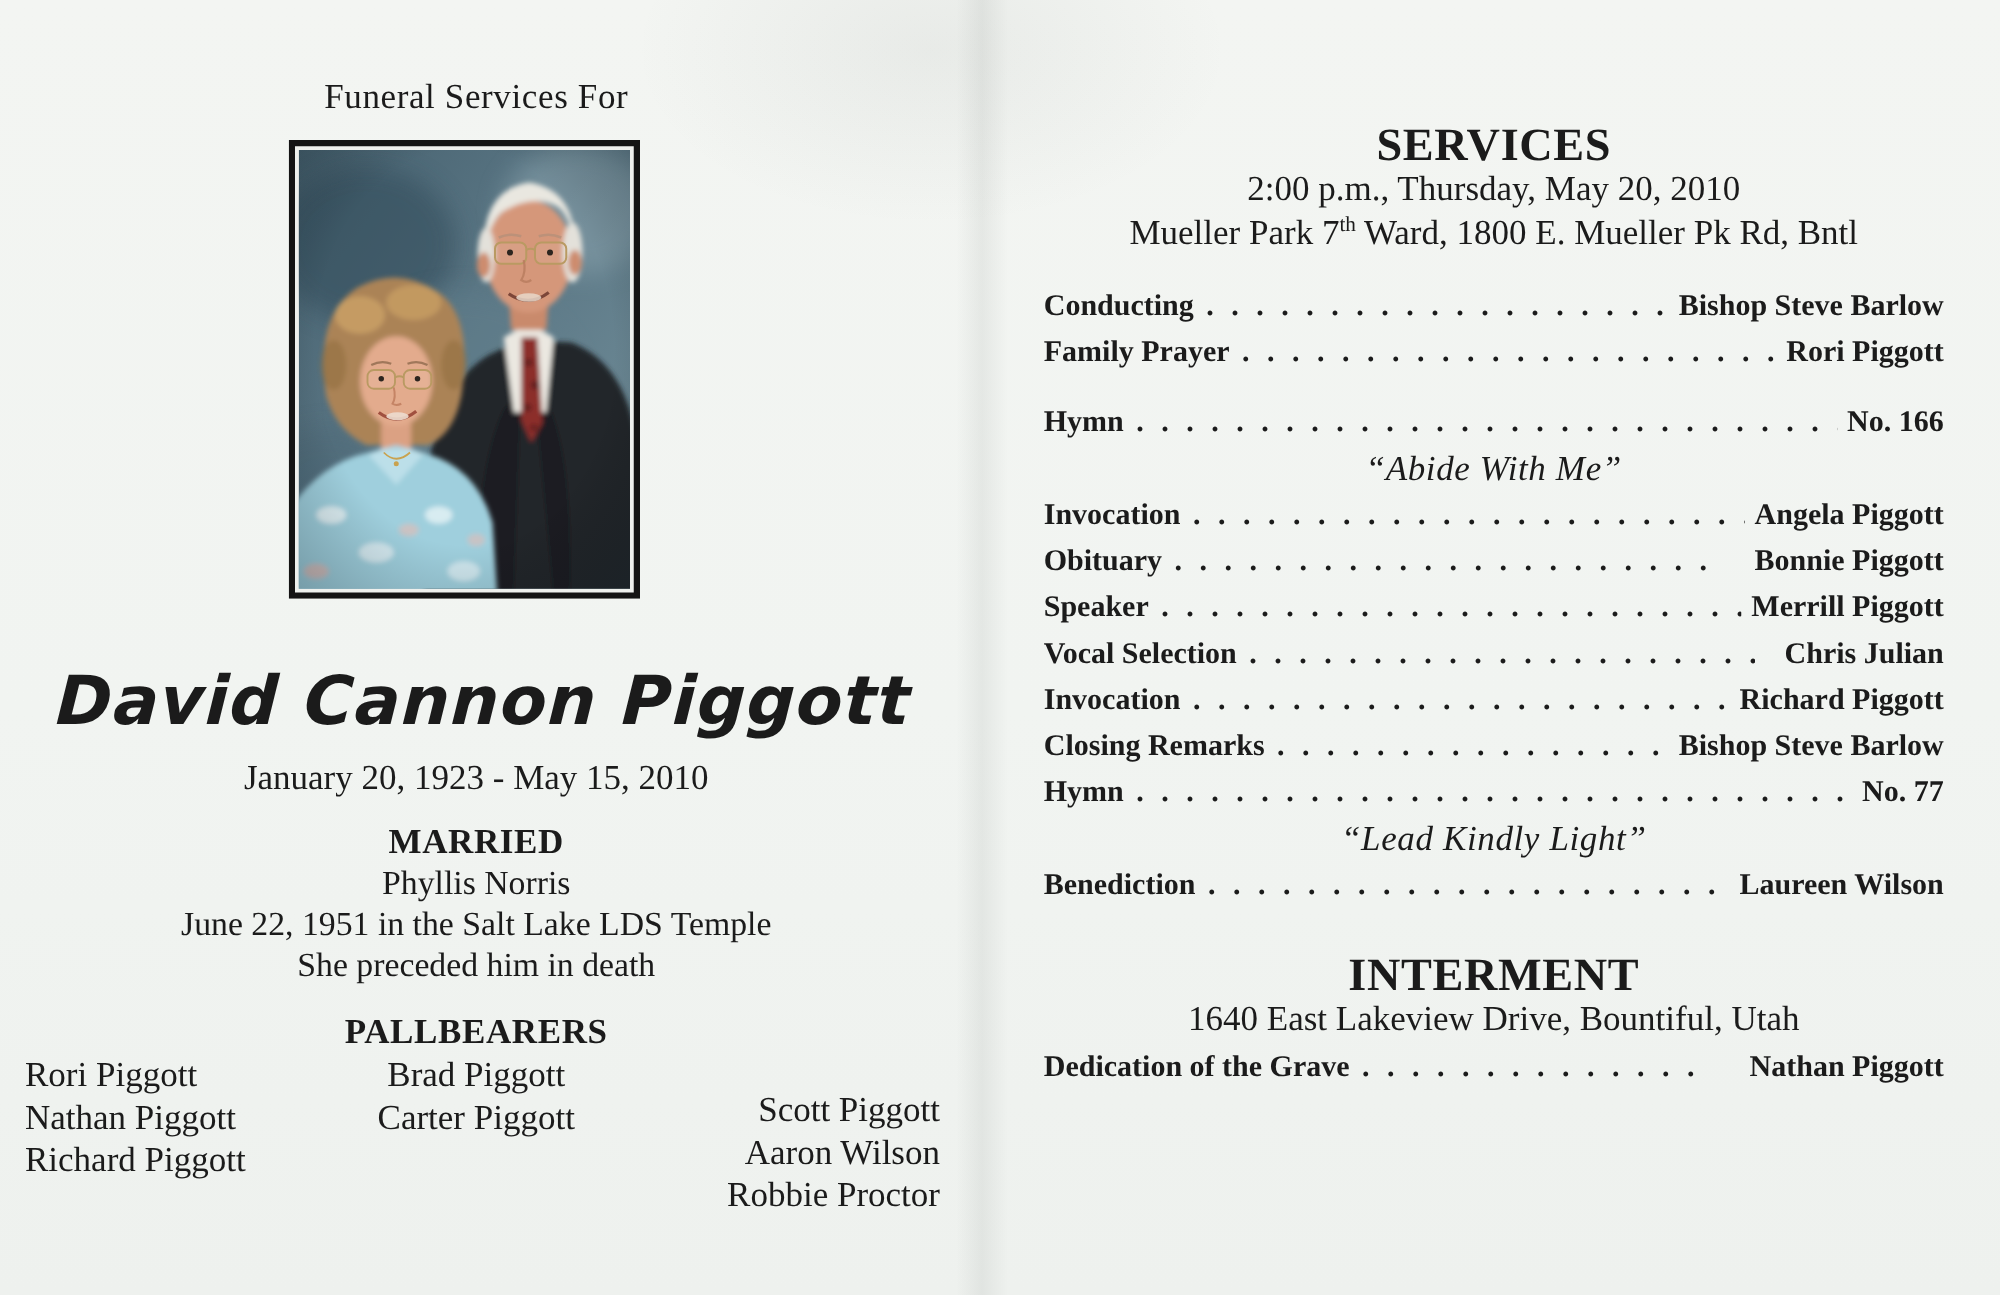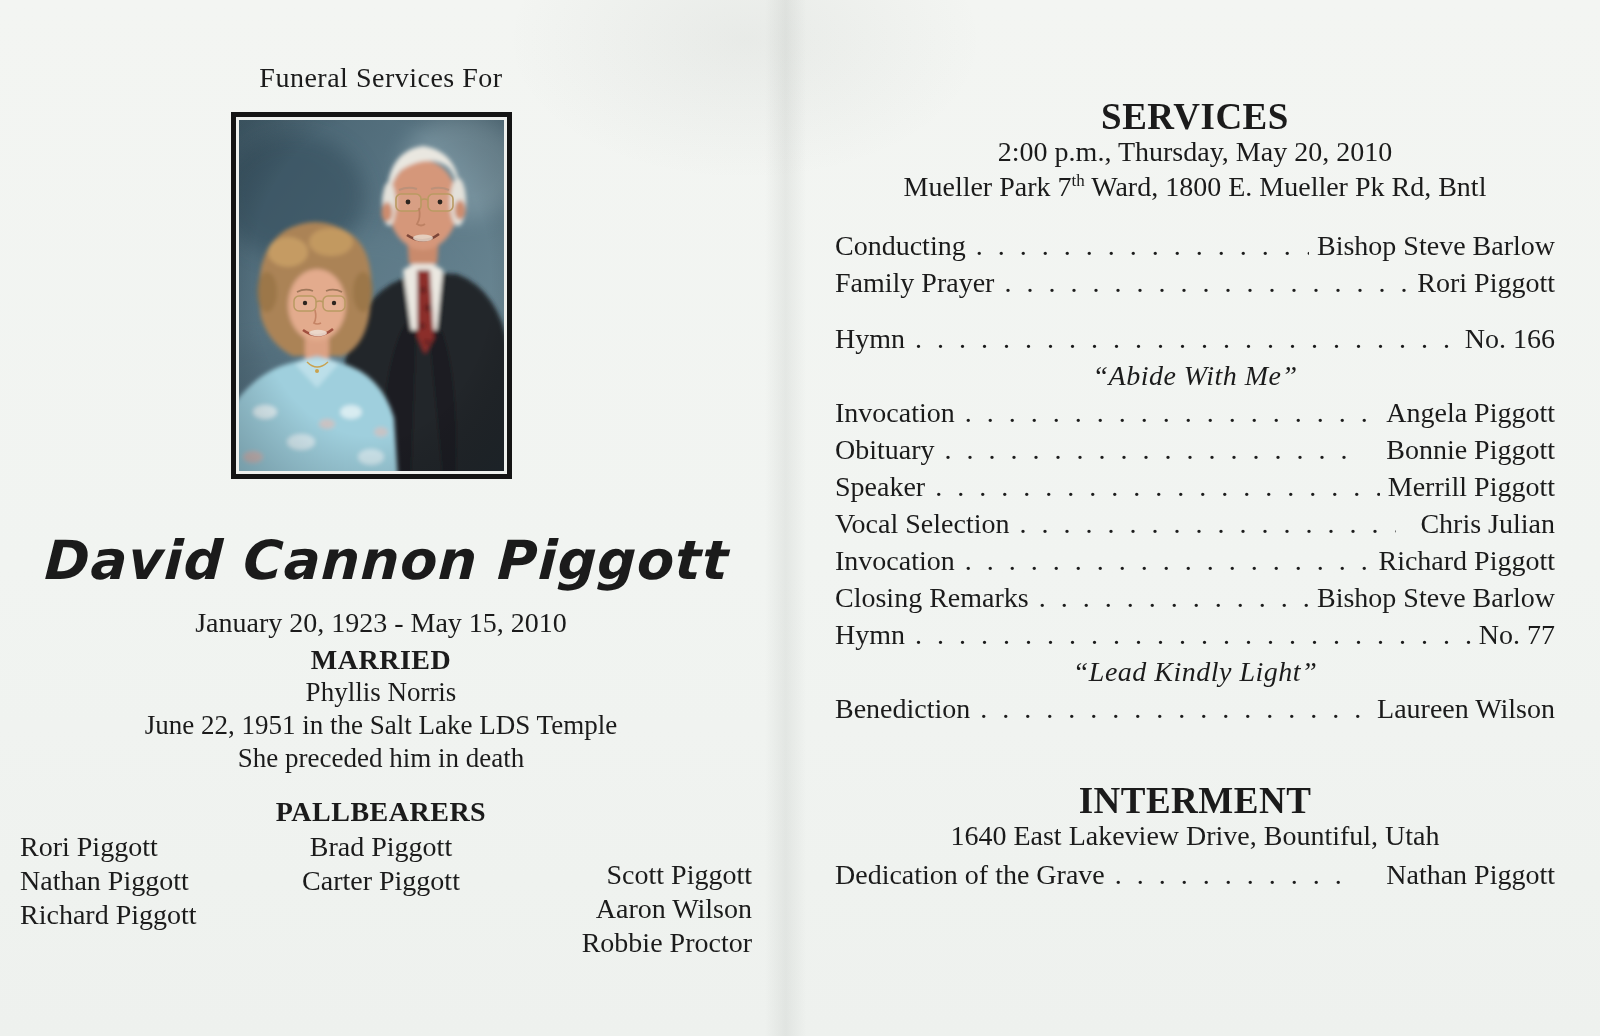--- a/index.html
+++ b/index.html
@@ -61,21 +61,21 @@
     font-size: 28px;
     line-height: 32px;
   }
   .sec-heading {
     margin: 0;
     font-size: 28px;
     line-height: 33px;
     font-weight: 700;
     letter-spacing: 0.5px;
   }
-  .married-heading { margin-top: 4px; }
+  .married-heading { margin-top: 18px; }
   .doc-line {
     font-size: 27px;
     line-height: 33px;
   }
   .pallbearers-heading { margin-top: 20px; }
   .pb-grid {
     position: relative;
     margin-top: 2px;
     height: 110px;
     font-size: 28px;
@@ -111,22 +111,23 @@
   .center-line sup {
     font-size: 17px;
     vertical-align: super;
     line-height: 0;
     font-family: Liberation Serif, serif;
   }
   .program-list { margin-top: 23px; }
   .prow {
     display: flex;
     align-items: baseline;
-    font-size: 28px;
+    font-size: 24px;
     line-height: 37px;
+    font-weight: bold;
   }
   .prow.gap-top { margin-top: 19px; }
   .plbl { white-space: nowrap; }
   .pdots {
     flex: 1 1 auto;
     overflow: hidden;
     white-space: nowrap;
     margin: 0 8px 0 10px;
     letter-spacing: 4px;
     min-width: 0;
@@ -134,21 +135,21 @@
   .pval { white-space: nowrap; }
   .pval.vgap { padding-left: 16px; }
   .pval.vgap-lg { padding-left: 30px; }
   .hymn-quote {
     text-align: center;
     font-style: italic;
     font-size: 28px;
     line-height: 37px;
     letter-spacing: 0.5px;
   }
-  .interment-heading { margin-top: 56px; }
+  .interment-heading { margin-top: 36px; }
   .dedication-row { margin-top: 3px; }
 </style>
 </head>
 <body>
 
 <div class="scan">
 
   <section class="page-left">
     <div class="left-content">
 

